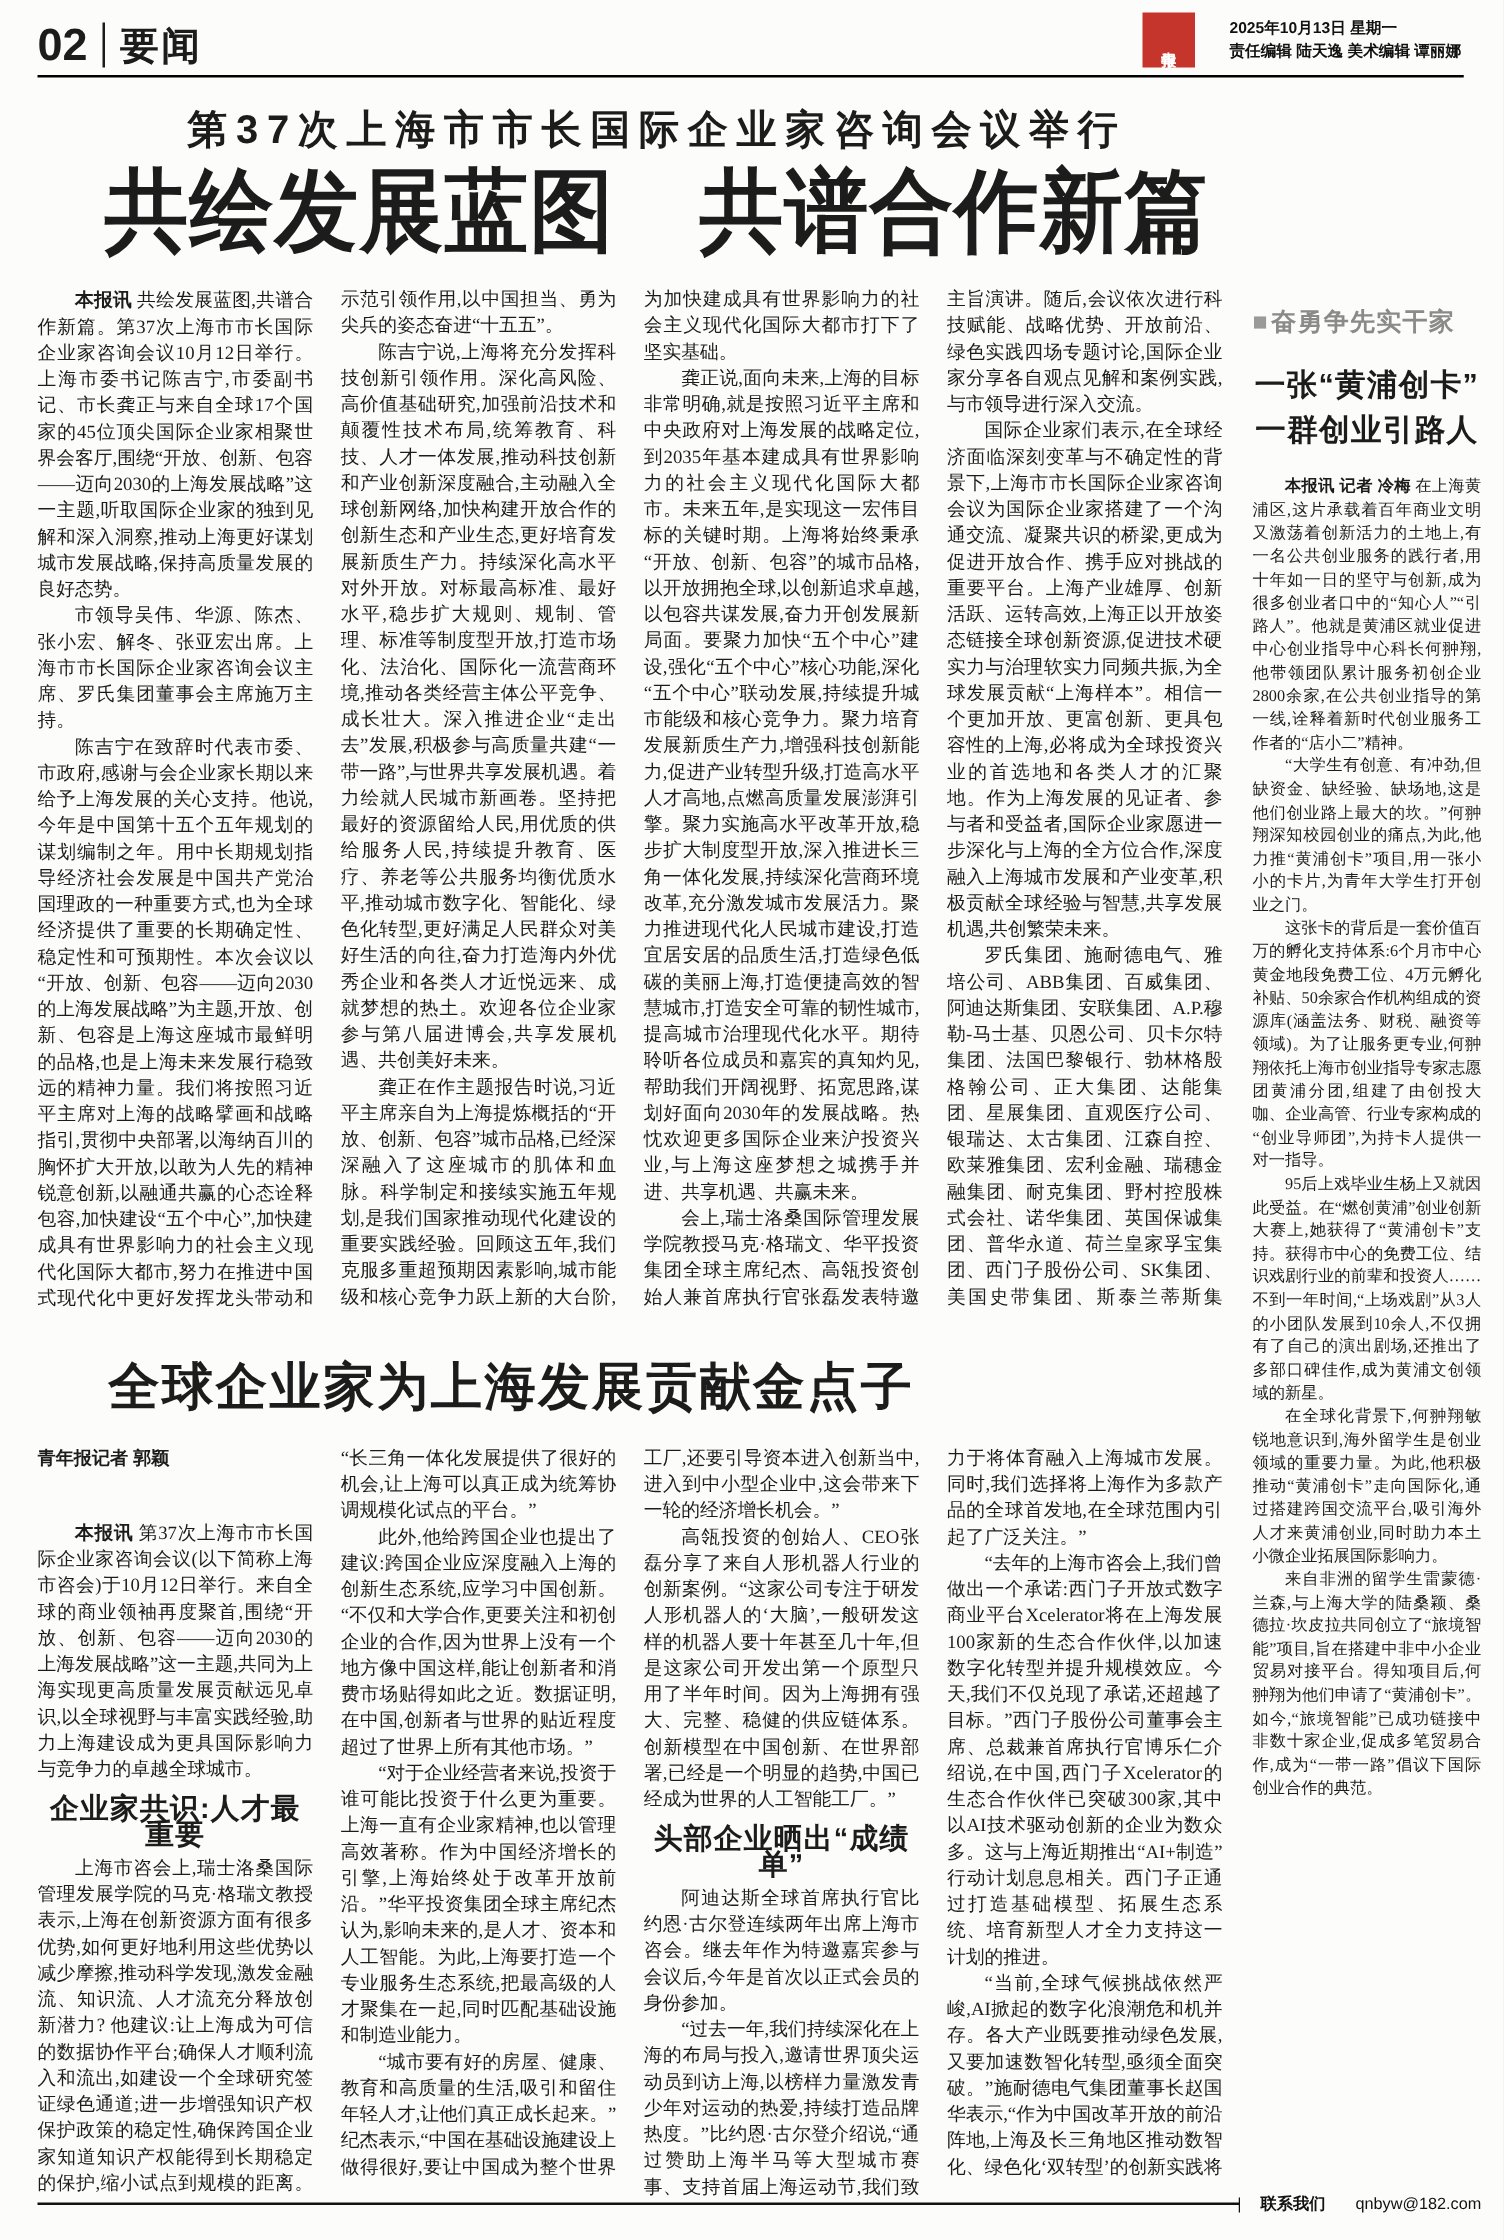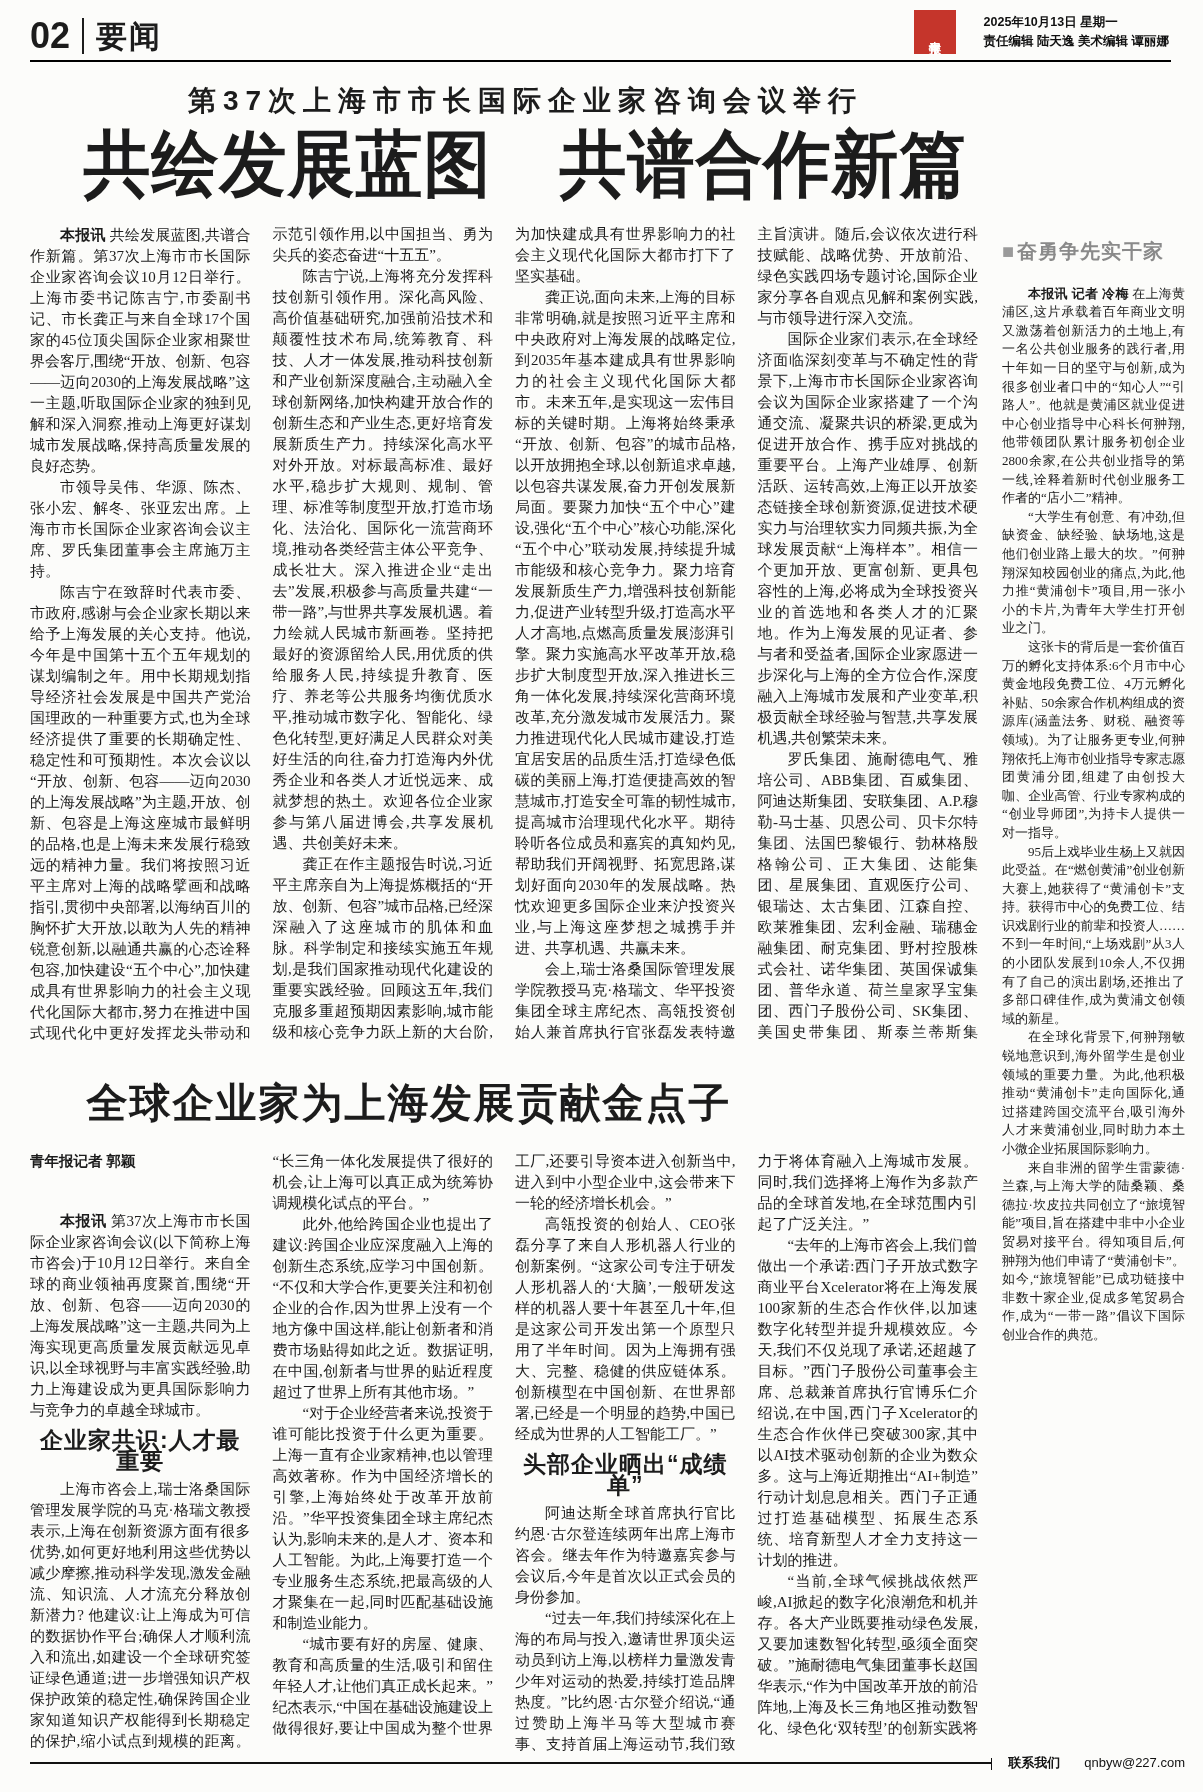--- a/index.html
+++ b/index.html
@@ -18,21 +18,21 @@
   .hdr-div { width:2px; height:36px; background:#1c1c1c; }
   .pg-sec { font-family:"Liberation Sans",sans-serif; font-weight:900; font-size:31px; line-height:1; letter-spacing:2px; }
   .hdr-right { display:flex; align-items:center; gap:10px; padding-right:2px; }
   .logo-box { width:42px; height:44px; background:#c5352b; color:#fff;
               display:flex; align-items:center; justify-content:center;
               font-family:"Liberation Serif",serif; font-weight:700; font-size:12px;
               writing-mode:vertical-rl; letter-spacing:1px; }
   .date-blk { font-family:"Liberation Sans",sans-serif; font-size:12.5px; font-weight:700; line-height:1.55; color:#111;margin-left:18px; }
   
   .kicker { text-align:center; font-family:"Liberation Sans",sans-serif;
-            font-weight:600; font-size:28px; letter-spacing:7px;
+            font-weight:600; font-size:32px; letter-spacing:7px;
             margin:20px 150px 4px 0; white-space:nowrap; }
   .headline1 { text-align:center; font-family:"Liberation Sans","DejaVu Sans",sans-serif;
             font-weight:900; font-size:67px; letter-spacing:1px; line-height:1.1;
             transform:scaleY(1.08); transform-origin:top center;
             margin:4px 150px 26px 0; white-space:nowrap; }
   
   .row { display:flex; gap:24px; align-items:flex-start; }
   .left-col { width:948px; flex:0 0 948px; }
   .right-rail { width:183px; flex:0 0 183px; padding-top:14px; }
   
@@ -118,31 +118,35 @@
           <p class="para">“过去一年,我们持续深化在上海的布局与投入,邀请世界顶尖运动员到访上海,以榜样力量激发青少年对运动的热爱,持续打造品牌热度。”比约恩·古尔登介绍说,“通过赞助上海半马等大型城市赛事、支持首届上海运动节,我们致力于将体育融入上海城市发展。同时,我们选择将上海作为多款产品的全球首发地,在全球范围内引起了广泛关注。”</p>
           <p class="para">“去年的上海市咨会上,我们曾做出一个承诺:西门子开放式数字商业平台Xcelerator将在上海发展100家新的生态合作伙伴,以加速数字化转型并提升规模效应。今天,我们不仅兑现了承诺,还超越了目标。”西门子股份公司董事会主席、总裁兼首席执行官博乐仁介绍说,在中国,西门子Xcelerator的生态合作伙伴已突破300家,其中以AI技术驱动创新的企业为数众多。这与上海近期推出“AI+制造”行动计划息息相关。西门子正通过打造基础模型、拓展生态系统、培育新型人才全力支持这一计划的推进。</p>
           <p class="para">“当前,全球气候挑战依然严峻,AI掀起的数字化浪潮危和机并存。各大产业既要推动绿色发展,又要加速数智化转型,亟须全面突破。”施耐德电气集团董事长赵国华表示,“作为中国改革开放的前沿阵地,上海及长三角地区推动数智化、绿色化‘双转型’的创新实践将为中国乃至世界提供宝贵借鉴。这里也是施耐德电气‘中国中心’战略的重点区域。”</p>
         </div>
     </div>
 
     <div class="right-rail">
       <div class="eyebrow">
         <span class="sq">■</span><span>奋勇争先实干家</span>
       </div>
+      <div class="rail-title">
+        <span>一张“黄浦创卡”</span><br>
+        <span>一群创业引路人</span>
+      </div>
       <div class="rail-body">
           <p class="para"><b>本报讯 记者 冷梅</b> 在上海黄浦区,这片承载着百年商业文明又激荡着创新活力的土地上,有一名公共创业服务的践行者,用十年如一日的坚守与创新,成为很多创业者口中的“知心人”“引路人”。他就是黄浦区就业促进中心创业指导中心科长何翀翔,他带领团队累计服务初创企业2800余家,在公共创业指导的第一线,诠释着新时代创业服务工作者的“店小二”精神。</p>
           <p class="para">“大学生有创意、有冲劲,但缺资金、缺经验、缺场地,这是他们创业路上最大的坎。”何翀翔深知校园创业的痛点,为此,他力推“黄浦创卡”项目,用一张小小的卡片,为青年大学生打开创业之门。</p>
           <p class="para">这张卡的背后是一套价值百万的孵化支持体系:6个月市中心黄金地段免费工位、4万元孵化补贴、50余家合作机构组成的资源库(涵盖法务、财税、融资等领域)。为了让服务更专业,何翀翔依托上海市创业指导专家志愿团黄浦分团,组建了由创投大咖、企业高管、行业专家构成的“创业导师团”,为持卡人提供一对一指导。</p>
           <p class="para">95后上戏毕业生杨上又就因此受益。在“燃创黄浦”创业创新大赛上,她获得了“黄浦创卡”支持。获得市中心的免费工位、结识戏剧行业的前辈和投资人……不到一年时间,“上场戏剧”从3人的小团队发展到10余人,不仅拥有了自己的演出剧场,还推出了多部口碑佳作,成为黄浦文创领域的新星。</p>
           <p class="para">在全球化背景下,何翀翔敏锐地意识到,海外留学生是创业领域的重要力量。为此,他积极推动“黄浦创卡”走向国际化,通过搭建跨国交流平台,吸引海外人才来黄浦创业,同时助力本土小微企业拓展国际影响力。</p>
           <p class="para">来自非洲的留学生雷蒙德·兰森,与上海大学的陆桑颖、桑德拉·坎皮拉共同创立了“旅境智能”项目,旨在搭建中非中小企业贸易对接平台。得知项目后,何翀翔为他们申请了“黄浦创卡”。如今,“旅境智能”已成功链接中非数十家企业,促成多笔贸易合作,成为“一带一路”倡议下国际创业合作的典范。</p>
         </div>
     </div>
   </div>
 
   <div class="pg-footer">
     <span class="f-line"></span>
     <span class="f-text">
-      <b>联系我们</b><span>qnbyw@227.com</span>
+      <b>联系我们</b><span>qnbyw@182.com</span>
     </span>
   </div>
 
 </div>
 
 </body></html>

